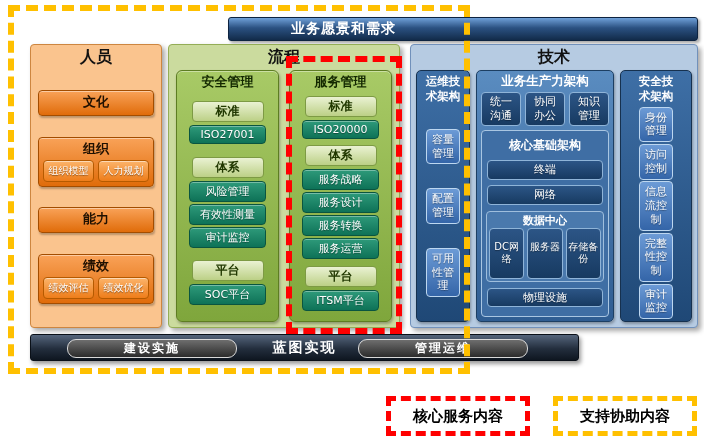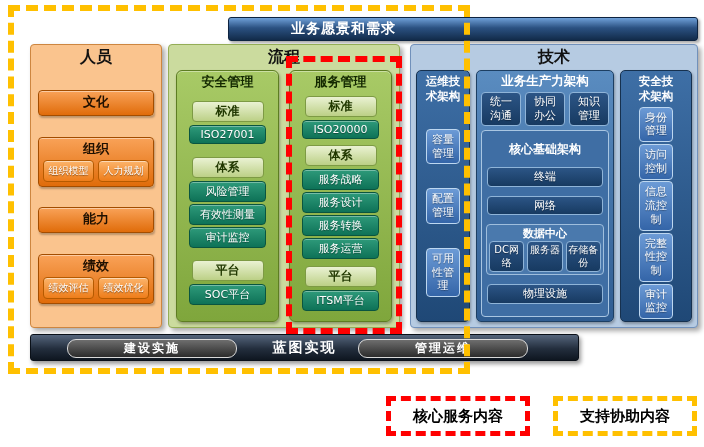--- a/index.html
+++ b/index.html
@@ -54,21 +54,21 @@
   .prod-row .nbtn{flex:1;padding:2px 4px;}
   .nbtn{background:linear-gradient(180deg,#2C5586,#173A61);border:1px solid #8FB4D8;border-radius:4px;color:#fff;
     font-size:11px;text-align:center;padding:2px 4px;text-shadow:0 1px 1px rgba(0,0,0,.4);line-height:1.25;}
   .core-panel{flex:1;display:flex;flex-direction:column;justify-content:space-evenly;background:#3F6EA4;
     border:1px solid #A9C6E2;border-radius:4px;padding:1px 3px 3px;}
   .core-title{color:#fff;font-weight:bold;font-size:12px;text-align:center;}
   .bar{margin:0 2px;}
   .dc-panel{background:#4A79AD;border:1px solid #9FBEDD;border-radius:4px;padding:1px 2px 2px;margin:0 1px;}
   .dc-title{color:#fff;font-weight:bold;font-size:11px;text-align:center;}
   .dc-row{display:flex;gap:3px;}
-  .dc-row .nbtn{flex:1;font-size:10px;padding:2px 1px;}
+  .dc-row .nbtn{flex:1;font-size:10px;padding:12px 1px;}
 
   .banner-bottom{position:absolute;left:30px;top:334px;width:549px;height:27px;
     background:linear-gradient(180deg,#55657B 0%,#232E3D 55%,#0E1620 100%);
     border:1px solid #0a1018;border-radius:3px;box-shadow:2px 3px 4px rgba(0,0,0,.4);}
   .bb-label{position:absolute;left:50%;top:50%;transform:translate(-50%,-50%);color:#fff;font-size:14px;font-weight:bold;letter-spacing:2px;}
   .bb-btn{position:absolute;top:4px;width:170px;height:19px;background:linear-gradient(180deg,#6E6E6E,#2B2B2B);
     border:1px solid #D9D9D9;border-radius:9px;color:#fff;font-size:12px;font-weight:bold;
     display:flex;align-items:center;justify-content:center;letter-spacing:2px;}
   .bb-btn.left{left:36px;}
   .bb-btn.right{right:50px;}

